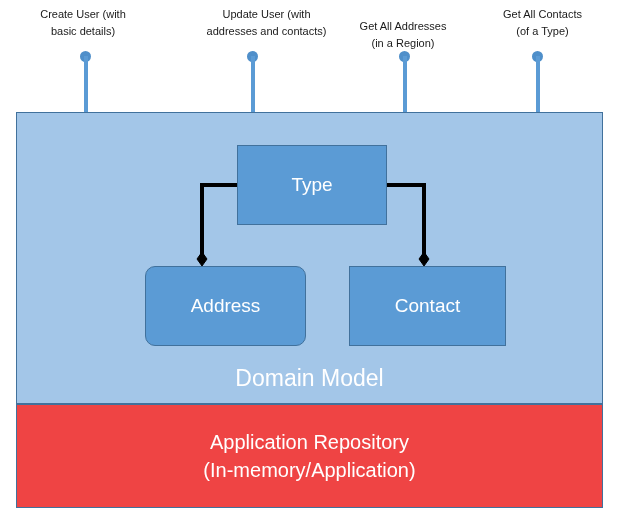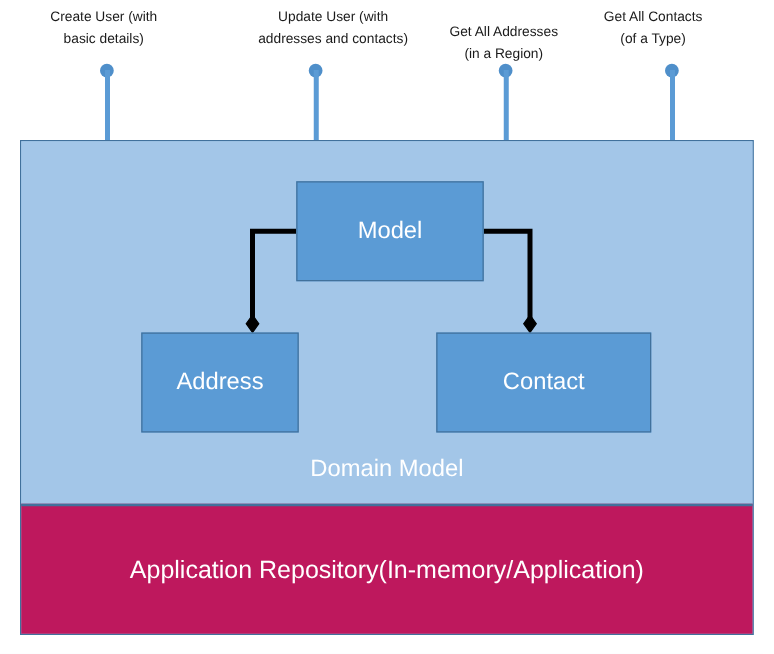--- a/index.html
+++ b/index.html
@@ -64,35 +64,36 @@
     height: 290px;
     background: #a3c6e8;
   }
   .domain-model-label {
     position: absolute;
     left: 0;
     right: 0;
     top: 252px;
     text-align: center;
     color: #ffffff;
-    font-size: 19px;
+    font-size: 23px;
     font-family: "Liberation Sans", sans-serif;
   }
 
   
   .repo-region {
     position: absolute;
     left: 0;
     right: 0;
     top: 290px;
     bottom: 0;
-    background: #be185d;
+    background: #ef4444;
     border-top: 2px solid #41719c;
     box-sizing: border-box;
     display: flex;
+    flex-direction: column;
     align-items: center;
     justify-content: center;
   }
   .repo-line {
     color: #ffffff;
     font-size: 20px;
     line-height: 28px;
     font-family: "Liberation Sans", sans-serif;
     text-align: center;
   }
@@ -104,22 +105,22 @@
     border: 1px solid #41719c;
     box-sizing: border-box;
     display: flex;
     align-items: center;
     justify-content: center;
     color: #ffffff;
     font-size: 19px;
     font-family: "Liberation Sans", sans-serif;
   }
   #box-user    { left: 220px; top: 32px;  width: 150px; height: 80px; }
-  #box-address { left: 96px; top: 153px; width: 126px; height: 80px; }
-  #box-contact { left: 332px; top: 153px; width: 172px; height: 80px; }
+  #box-address { left: 128px; top: 153px; width: 161px; height: 80px; border-radius: 10px; }
+  #box-contact { left: 332px; top: 153px; width: 157px; height: 80px; }
 
   
   .connector-svg {
     position: absolute;
     left: 0;
     top: 0;
     width: 587px;
     height: 290px;
     pointer-events: none;
   }
@@ -131,21 +132,21 @@
 
   <div class="callout-label" id="label-create-user" style="left:8px; top:6px; width:150px;">Create User (with
 basic details)</div>
 
   <div class="callout-label" id="label-update-user" style="left:185px; top:6px; width:163px;">Update User (with
 addresses and contacts)</div>
 
   <div class="callout-label" id="label-get-all-addresses" style="left:337px; top:6px; width:132px;margin-top:12px;">Get All Addresses
 (in a Region)</div>
 
-  <div class="callout-label" id="label-get-all-contacts" style="left:454px; top:6px; width:137px;">Get All Contacts
+  <div class="callout-label" id="label-get-all-contacts" style="left:474px; top:6px; width:137px;">Get All Contacts
 (of a Type)</div>
 
   <div class="callout-dot" style="left:80px; top:51px;"></div>
   <div class="callout-pin" style="left:83.5px; top:56px; height:57px;"></div>
 
   <div class="callout-dot" style="left:247px; top:51px;"></div>
   <div class="callout-pin" style="left:250.5px; top:56px; height:57px;"></div>
 
   <div class="callout-dot" style="left:399px; top:51px;"></div>
   <div class="callout-pin" style="left:402.5px; top:56px; height:57px;"></div>
@@ -160,21 +161,21 @@
       <svg class="connector-svg" viewBox="0 0 587 290">
 
         <path d="M 220 72 L 185 72 L 185 146" fill="none" stroke="#000000" stroke-width="4"></path>
         <polygon points="185,153 180,146 185,139 190,146" fill="#000000" stroke="#000000" stroke-width="1"></polygon>
 
         <path d="M 370 72 L 407 72 L 407 146" fill="none" stroke="#000000" stroke-width="4"></path>
         <polygon points="407,153 402,146 407,139 412,146" fill="#000000" stroke="#000000" stroke-width="1"></polygon>
       </svg>
 
       <div class="entity-box" id="box-user">
-        <span>Model</span>
+        <span>Type</span>
       </div>
 
       <div class="entity-box" id="box-address">
         <span>Address</span>
       </div>
 
       <div class="entity-box" id="box-contact">
         <span>Contact</span>
       </div>
 

